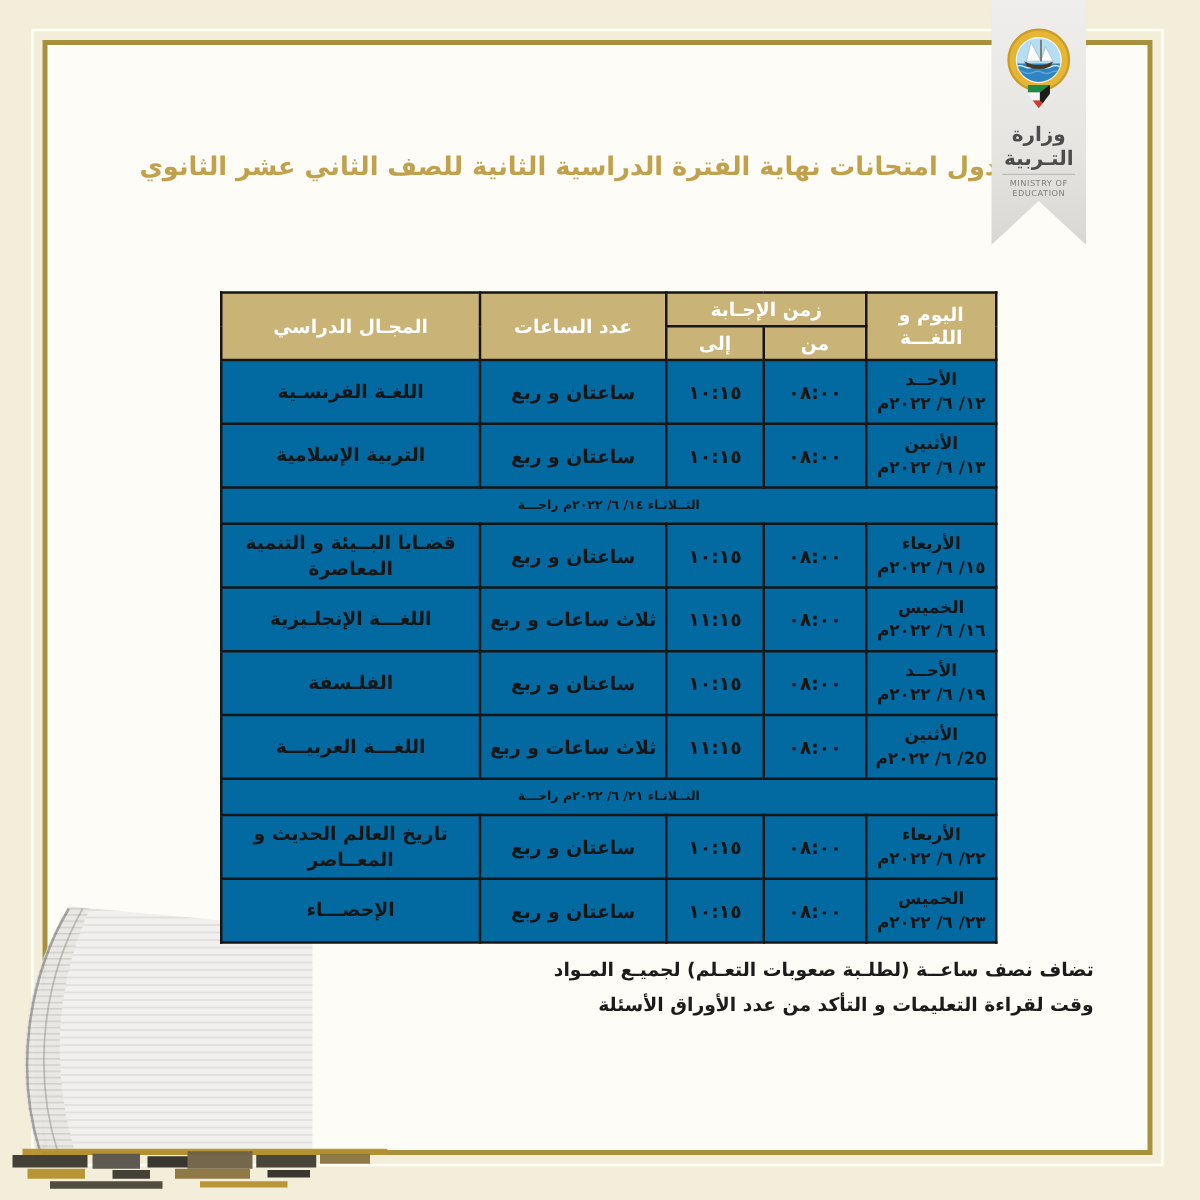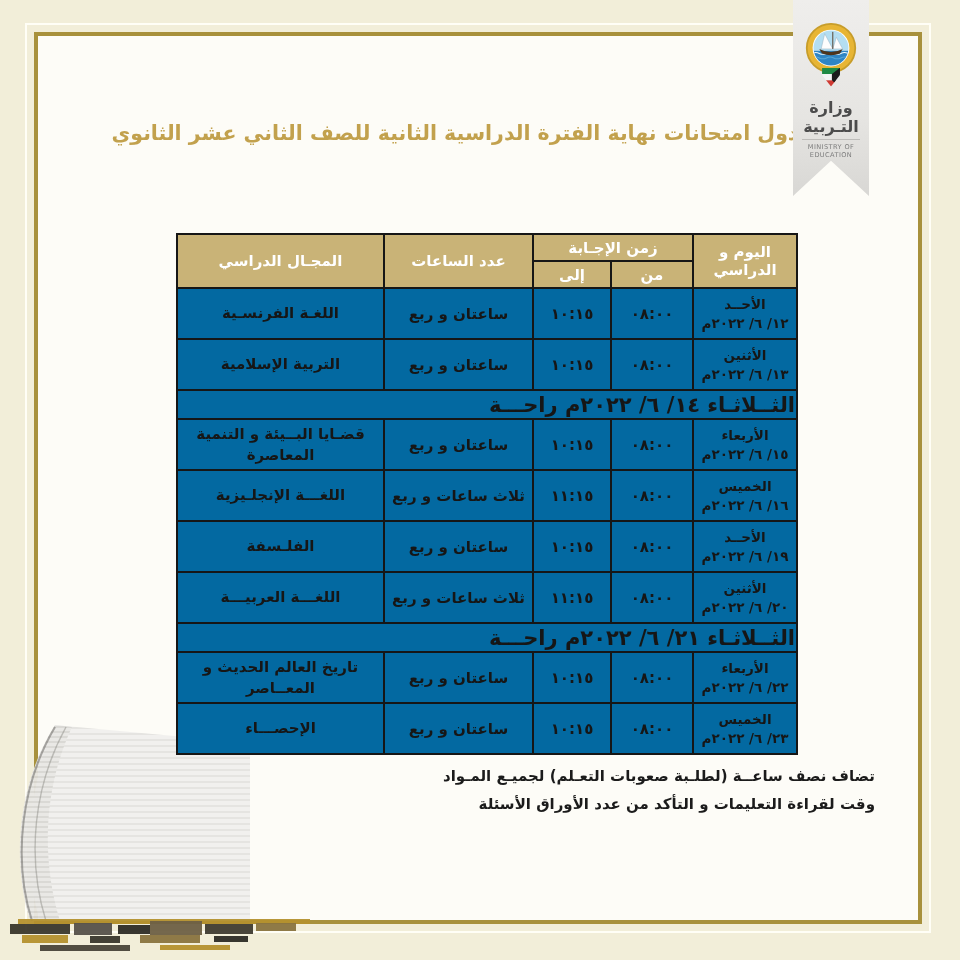--- a/index.html
+++ b/index.html
@@ -48,21 +48,21 @@
     border-collapse:collapse; direction:rtl; table-layout:fixed;
   }
   .sched th,.sched td{
     border:2px solid #161616; text-align:center; vertical-align:middle;
     font-weight:bold; color:#161616; background:#0369a1;
   }
   .sched th{
     background:#c9b377; color:#fff; font-size:15px; height:27px; padding:2px 4px;
   }
   .sched td{ font-size:15px; height:51px; padding:2px 6px; }
-  .sched td.break-cell{ height:29px; font-size:21px; padding:1px;text-align:right; }
+  .sched td.break-cell{ height:29px; font-size:10px; padding:1px; }
   .sched td.day-cell{ font-size:13.5px; line-height:1.35; }
   .sched td.from-time-cell,.sched td.to-time-cell{ font-size:15px; }
   .sched td.subject-cell{ font-size:15px; line-height:1.4; }
   
   .notes{
     position:absolute; top:763px; right:85px; left:90px; z-index:3;
     direction:rtl; text-align:right; color:#1b1b1b; font-weight:bold;
     font-size:15px; line-height:27.5px;
   }
 </style>
@@ -148,21 +148,21 @@
   <table class="sched">
     <colgroup>
       <col style="width:104px">
         <col style="width:82px">
         <col style="width:78px">
       <col style="width:149px">
         <col style="width:207px">
     </colgroup>
     <thead>
       <tr>
-        <th rowspan="2">اليوم و الدراسي</th>
+        <th rowspan="2">اليوم و اللغـــة</th>
         <th colspan="2">زمن الإجـابة</th>
         <th rowspan="2">عدد الساعات</th>
         <th rowspan="2">المجـال الدراسي</th>
       </tr>
       <tr>
         <th>من</th>
         <th>إلى</th>
       </tr>
     </thead>
     <tbody>
@@ -215,21 +215,21 @@
             <div>١٩/ ٦/ ٢٠٢٢م</div>
           </td>
           <td class="from-time-cell">٠٨:٠٠</td>
           <td class="to-time-cell">١٠:١٥</td>
           <td class="hours-cell">ساعتان و ربع</td>
           <td class="subject-cell">الفلـسفة</td>
         </tr>
         <tr>
           <td class="day-cell">
             <div>الأثنين</div>
-            <div>٢٠/ ٦/ ٢٠٢٢م</div>
+            <div>20/ ٦/ ٢٠٢٢م</div>
           </td>
           <td class="from-time-cell">٠٨:٠٠</td>
           <td class="to-time-cell">١١:١٥</td>
           <td class="hours-cell">ثلاث ساعات و ربع</td>
           <td class="subject-cell">اللغـــة العربيـــة</td>
         </tr>
         <tr>
           <td colspan="5" class="break-cell">الثــلاثـاء ٢١/ ٦/ ٢٠٢٢م راحـــة</td>
         </tr>
         <tr>

